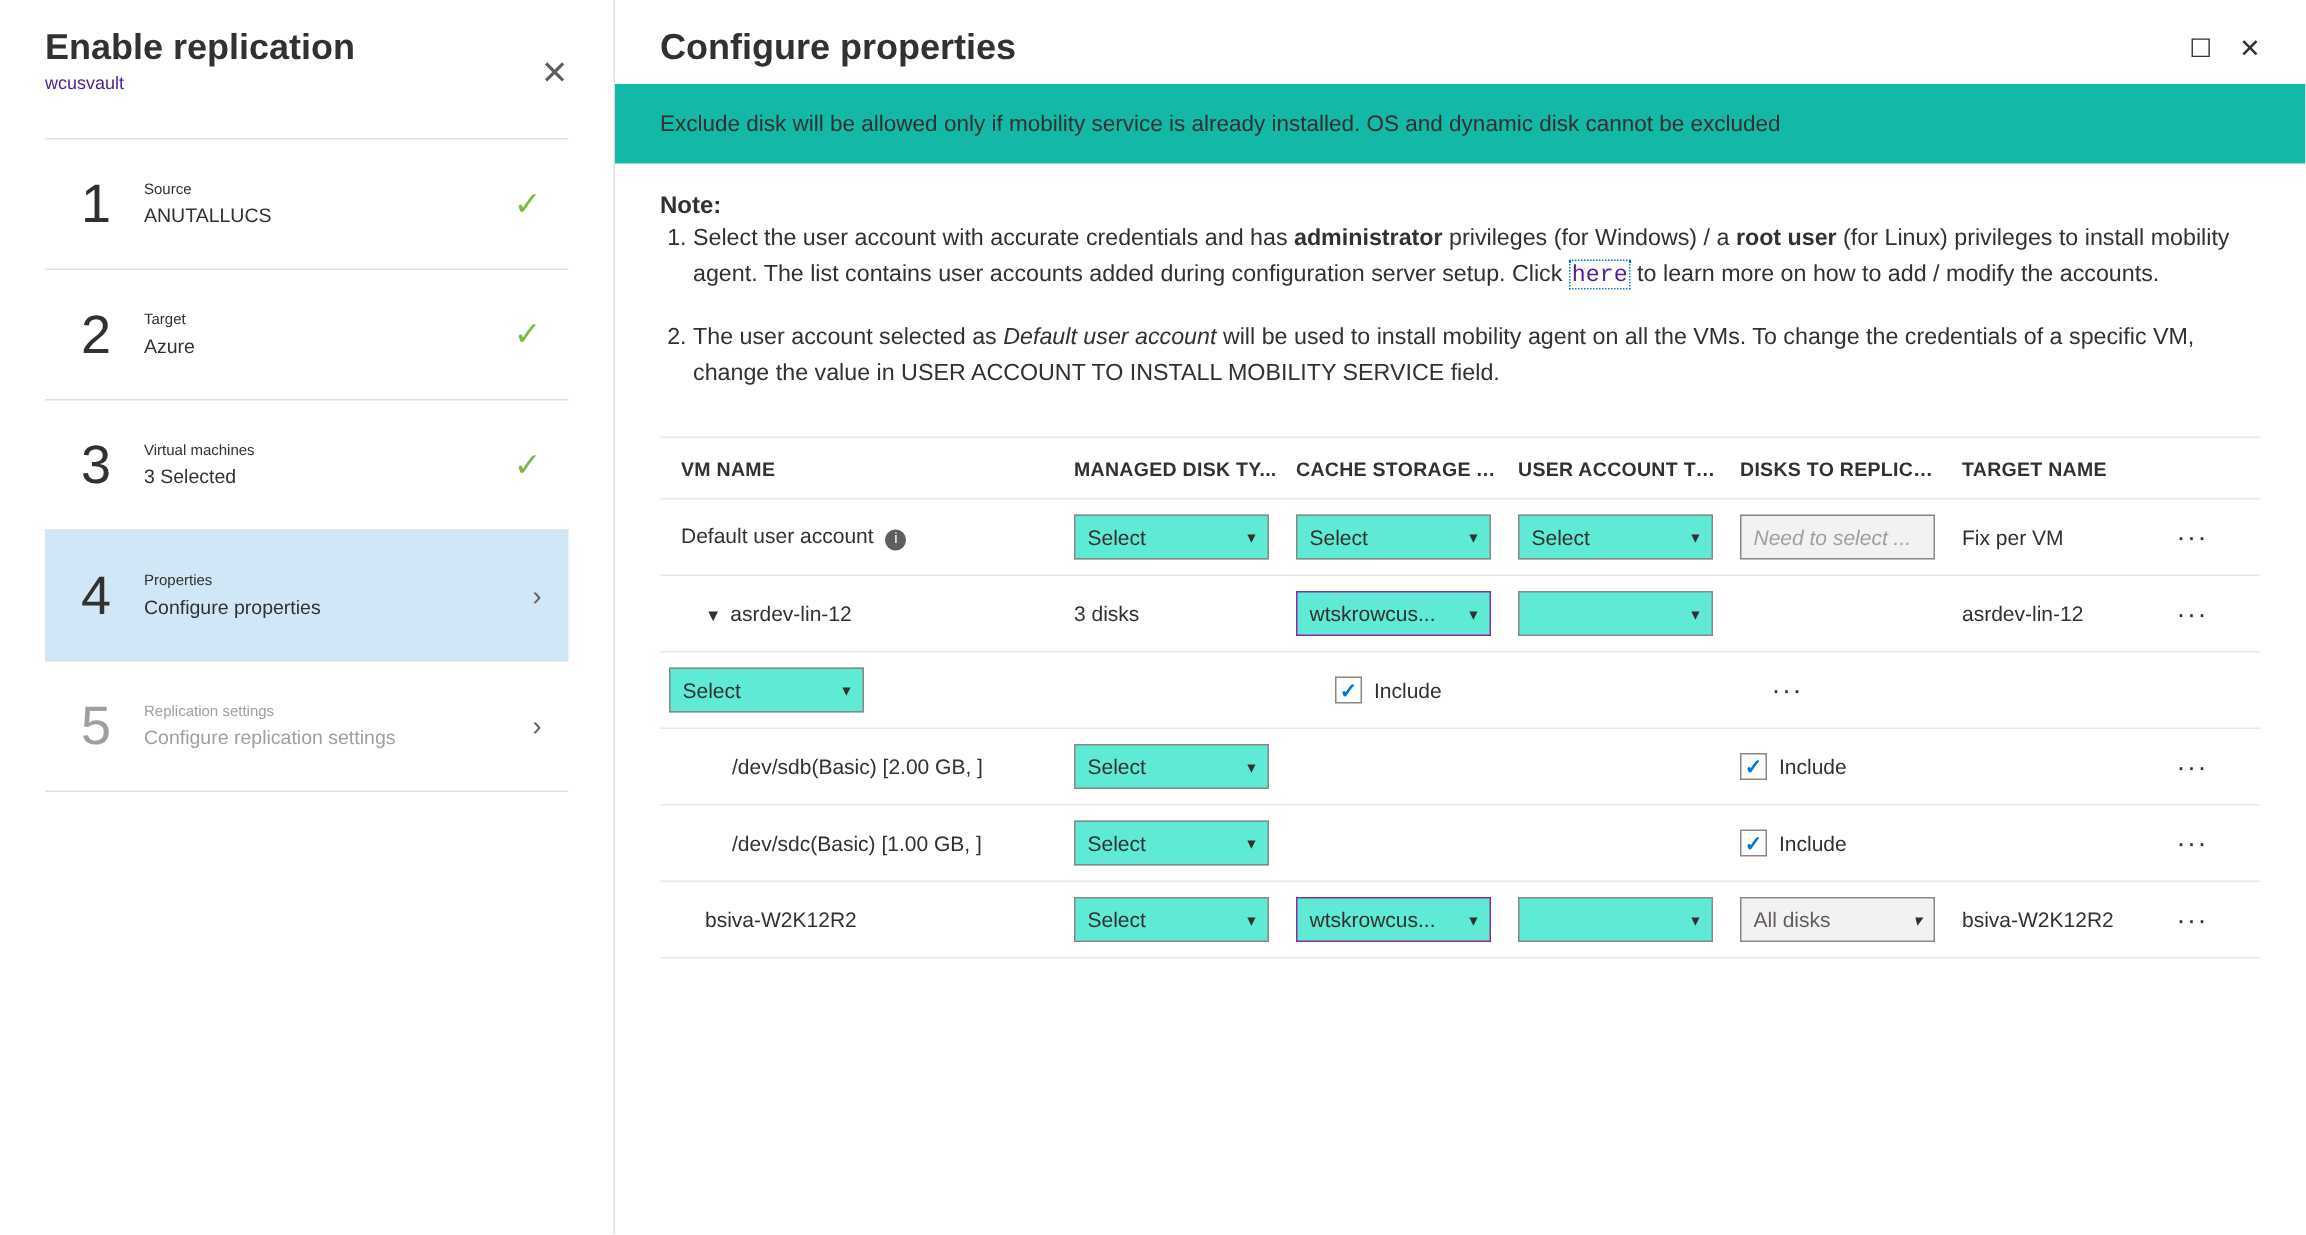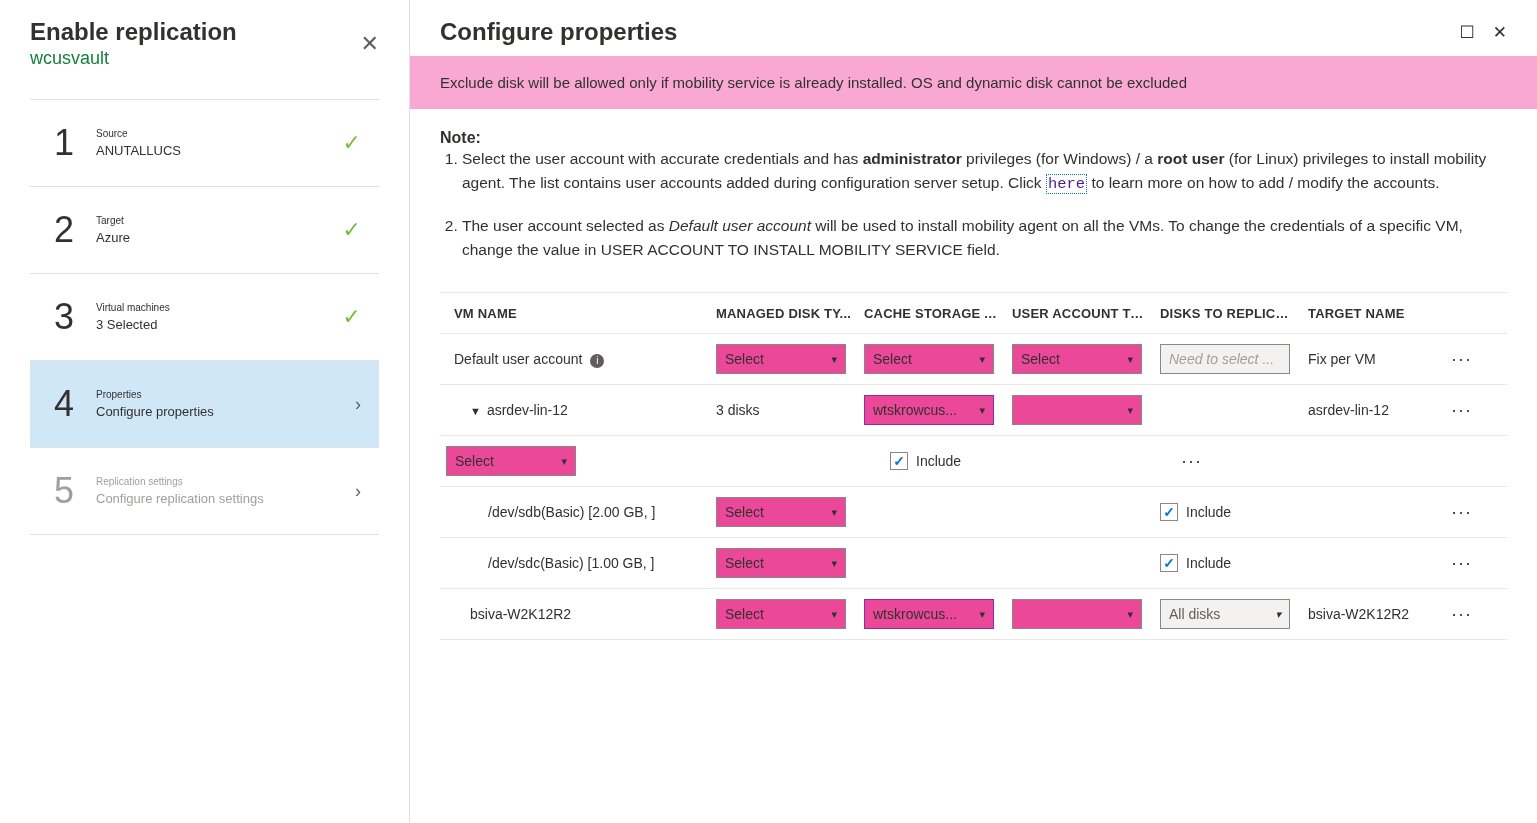--- a/index.html
+++ b/index.html
@@ -18,29 +18,29 @@
     }
     .left-panel {
       width: 410px;
       border-right: 1px solid #e0e0e0;
       padding: 18px 30px;
       background: #fff;
     }
     .left-header {
       display: flex;
       justify-content: space-between;
-      align-items: center;
+      align-items: flex-end;
     }
     .left-title {
       font-size: 24px;
       font-weight: 600;
     }
     .left-subtitle {
-      font-size: 18px;
-      color: #15803d;
+      font-size: 12px;
+      color: #4c1d95;
       margin-top: 2px;
     }
     .close-x {
       font-size: 22px;
       color: #605e5c;
       cursor: pointer;
       font-weight: 300;
     }
     .steps {
       margin-top: 30px;
@@ -104,21 +104,21 @@
       font-weight: 600;
     }
     .win-controls {
       display: flex;
       gap: 18px;
       color: #323130;
       font-size: 17px;
     }
     .win-controls span { cursor: pointer; }
     .info-banner {
-      background: #f9a8d4;
+      background: #14b8a6;
       padding: 18px 30px;
       font-size: 15px;
       color: #323130;
     }
     .content {
       padding: 20px 30px;
     }
     .note-label {
       font-weight: 600;
       font-size: 16px;
@@ -172,21 +172,21 @@
     .col-target { width: 140px; }
     .col-more   { width: 40px; text-align: right; padding-right: 10px;}
     .select {
       display: inline-flex;
       align-items: center;
       justify-content: space-between;
       border: 1px solid #8a8886;
       height: 30px;
       width: 130px;
       padding: 0 8px;
-      background: #ec4899;
+      background: #5eead4;
       cursor: pointer;
       font-size: 14px;
     }
     .select.purple {
       border: 1px solid #8a2da5;
     }
     .select.disabled {
       background: #f3f2f1;
       color: #a19f9d;
       font-style: italic;

